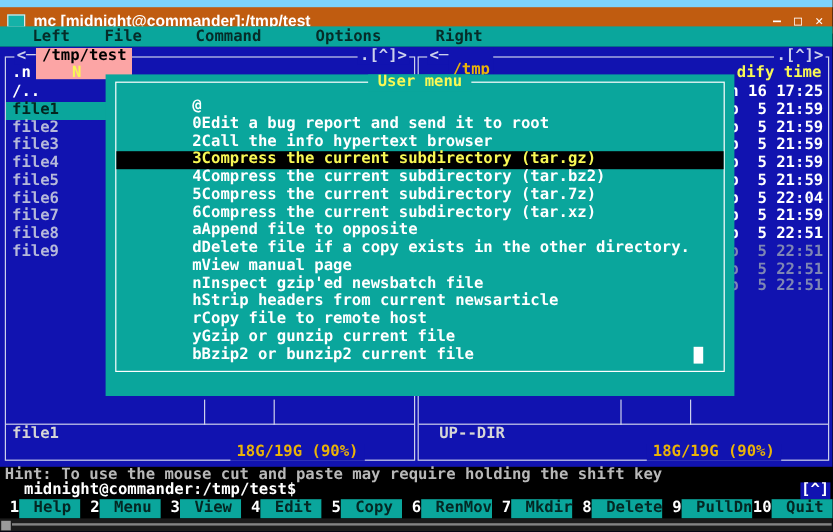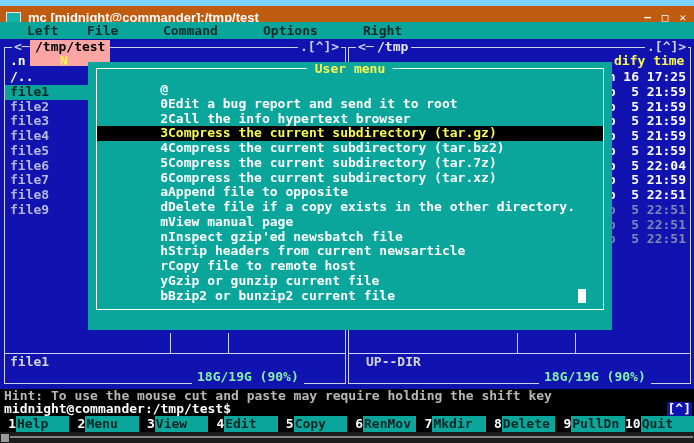--- a/index.html
+++ b/index.html
@@ -20,57 +20,57 @@
   #menubar{position:absolute;left:0;top:22px;width:694px;height:17px;background:#0aa69c;color:#03231f;}
   #menubar .mitem{position:absolute;top:1px;height:15px;line-height:15px;color:#062c28;}
 
   
   #main{position:absolute;left:0;top:39px;width:694px;height:350px;background:#1113b0;}
   .panel{position:absolute;top:8px;height:337px;border:1px solid #ccd0ec;box-sizing:border-box;}
   #lpanel{left:4px;width:342px;}
   #rpanel{left:348px;width:343px;}
   .topover{position:absolute;top:1px;height:14px;line-height:14px;background:#1113b0;color:#ccd0ec;padding:0 2px;}
   .pathtab{position:absolute;top:1px;height:26px;line-height:14px;background:#fca5a5;color:#000;padding:0 5px;}
-  .pathplain{position:absolute;top:1px;height:14px;line-height:14px;background:#1113b0;color:#e5e5e5;padding:0 3px;}
+  .pathplain{position:absolute;top:1px;height:14px;line-height:14px;background:#1113b0;color:#eab308;padding:12px 3px;}
   .colhead{position:absolute;top:15px;height:14px;line-height:14px;}
   .yellow{color:#f8f854;}
   .white{color:#fff;}
   #lfiles{position:absolute;left:5px;top:31px;width:165px;}
   .frow{height:14.75px;line-height:14.75px;white-space:pre;padding-left:5px;color:#b6b9da;}
   .frow.updir{color:#fff;}
   .frow.selected{background:#0aa69c;color:#04251f;}
   #rrows{position:absolute;left:600px;top:31px;width:88px;text-align:right;padding-right:2px;box-sizing:border-box;}
   .trow{height:14.75px;line-height:14.75px;white-space:pre;color:#fff;}
   .trow.dim{color:#7e86b4;}
   .stub{position:absolute;top:294px;width:1px;height:21px;background:#ccd0ec;}
   .hline{position:absolute;top:314px;height:1px;background:#ccd0ec;}
   .mini{position:absolute;top:316px;height:14px;line-height:14px;color:#d6d6d6;}
-  .sizeinfo{position:absolute;top:331px;height:14px;line-height:14px;background:#1113b0;color:#86efac;padding:0 5px;}
+  .sizeinfo{position:absolute;top:331px;height:14px;line-height:14px;background:#1113b0;color:#eab308;padding:0 5px;}
 
   
   #dialog{position:absolute;left:88px;top:62px;width:524px;height:268px;background:#0aa69c;z-index:5;text-align:right;}
   .dlg-border{position:absolute;left:8px;right:8px;top:6px;bottom:20px;border:1px solid #fff;}
   .dlg-title{position:absolute;top:0;left:50%;transform:translateX(-50%);height:14px;line-height:14px;
              background:#0aa69c;color:#f8f854;padding:0 8px;white-space:pre;}
   #dlg-items{position:absolute;left:9px;right:9px;top:20px;}
   .ditem{display:flex;height:14.75px;line-height:14.75px;white-space:pre;color:#fff;}
   .ditem .key{margin-left:6px;width:65px;}
   .ditem.selected{background:#000;color:#f8f854;}
   .cursor-block{position:absolute;left:490px;top:227px;width:8px;height:14px;background:#fff;}
 
   
   #hint{position:absolute;left:0;top:389px;width:694px;height:14px;line-height:14px;color:#b8b8b8;padding-left:4px;
         box-sizing:border-box;white-space:pre;}
-  #cmdline{position:absolute;left:0;top:402px;width:646px;height:14px;line-height:14px;white-space:pre;padding-left:4px;
+  #cmdline{position:absolute;left:16px;top:402px;width:646px;height:14px;line-height:14px;white-space:pre;padding-left:4px;
            box-sizing:border-box;color:#fff;}
   #histbtn{position:absolute;right:2px;top:402px;height:14px;line-height:14px;background:#1113b0;color:#fff;padding:0 1px;}
   #keybar{position:absolute;left:0;top:416px;width:694px;height:16px;display:flex;background:#000;}
   .kcell{flex:1 1 0;display:flex;height:16px;line-height:16px;}
   .knum{width:16px;text-align:right;color:#fff;background:#000;}
-  .klabel{flex:1;background:#0aa69c;color:#042723;padding-left:1px;white-space:pre;overflow:hidden;}
+  .klabel{flex:1;background:#0aa69c;color:#042723;padding-left:12px;white-space:pre;overflow:hidden;}
   #bstrip{position:absolute;left:0;top:432px;width:694px;height:11px;background:#1c1c1c;}
   #bstrip .grip{position:absolute;left:1px;top:2px;width:8px;height:8px;background:#9a9a9a;}
   #bstrip .track{position:absolute;left:10px;top:4px;right:1px;height:2px;background:#848484;}
 </style>
 </head>
 <body>
 
 <div id="screen">
 
   <div id="titlebar">

